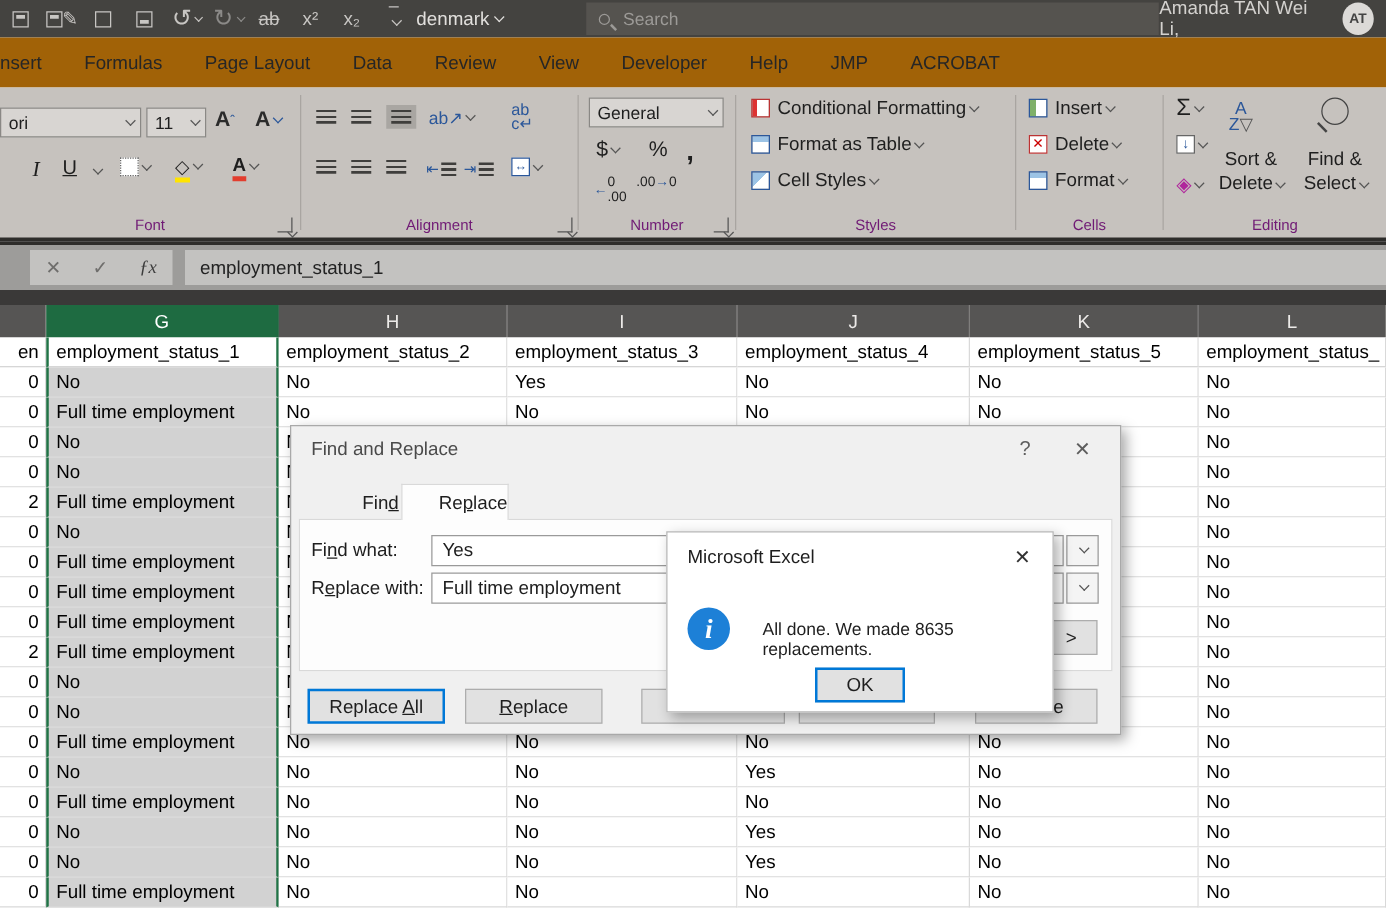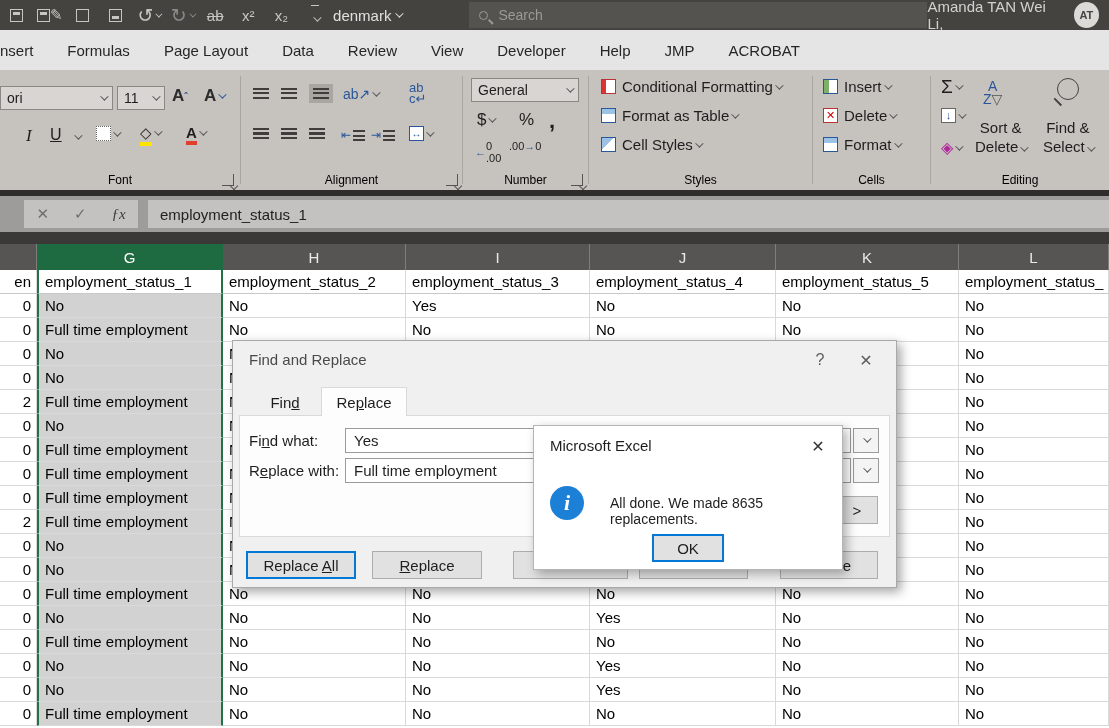--- a/index.html
+++ b/index.html
@@ -24,30 +24,30 @@
     align-items:center; color:#9c9a97; font-size:14px; padding-left:10px; }
   .mag { width:9px; height:9px; border:1.5px solid #9c9a97; border-radius:50%; position:relative; margin-right:10px; }
   .mag::after { content:""; position:absolute; width:6px; height:1.5px; background:#9c9a97;
     transform:rotate(45deg); left:8px; top:9px; }
   #user-area { margin-left:auto; display:flex; align-items:center; font-size:15px; color:#d4d2cf; }
   #avatar { width:26px; height:26px; border-radius:50%; background:#dcdad7; color:#444;
     font-size:11px; font-weight:bold; display:flex; align-items:center; justify-content:center;
     margin:0 10px 0 12px; }
 
   
-  #ribbon-tabs { left:0; top:30px; width:1109px; height:40px; background:#e5e5e5;
+  #ribbon-tabs { left:0; top:30px; width:1109px; height:40px; background:#a16207;
     display:flex; align-items:center; color:#262626; font-size:15px; }
   #ribbon-tabs .rtab { padding:0 17px; height:100%; display:flex; align-items:center; cursor:default; }
   #ribbon-tabs .rtab:first-child { padding-left:0; }
 
   
   #ribbon { left:0; top:70px; width:1109px; height:123px; background:#c6c2be; border-bottom:3px solid #2e2d2b; }
   .rgroup { position:absolute; top:0; height:120px; }
   .rgroup .glabel { position:absolute; bottom:3px; left:0; right:0; text-align:center;
-    font-size:12px; color:#000000; }
+    font-size:12px; color:#701a75; }
   .gsep { position:absolute; top:6px; bottom:6px; width:1px; background:#a9a5a1; }
   .launcher { position:absolute; bottom:4px; width:12px; height:12px; border-left:1px solid #555;
     border-bottom:1px solid #555; transform:rotate(-90deg); }
   .launcher::after { content:""; position:absolute; left:-4px; bottom:-4px; width:5px; height:5px;
     border-left:1px solid #555; border-bottom:1px solid #555; transform:rotate(45deg); }
   .rbtn { position:absolute; display:flex; align-items:center; color:#1e1e1e; font-size:15px; cursor:default; }
   .combo { background:#d8d5d2; border:1px solid #8a8885; height:24px; display:flex;
     align-items:center; font-size:14px; color:#1e1e1e; padding-left:6px; position:absolute; }
   .combo .chev { color:#555; margin-left:auto; margin-right:6px; }
   .bigA { font-size:17px; font-weight:bold; color:#2b2b2b; }
@@ -84,21 +84,21 @@
   .fieldrow .dcell { border-bottom-color:#c9c9c9; }
 
   
   #dialog { left:232px; top:340px; width:665px; height:248px; background:#f0f0f0;
     border:1px solid #a9a9a9; box-shadow:4px 4px 10px rgba(0,0,0,.35); z-index:10; }
   #dlg-title { position:absolute; left:16px; top:10px; font-size:15px; color:#4a4a4a; }
   .dlg-sysbtn { position:absolute; top:8px; width:28px; height:22px; color:#5d5d5d; font-size:16px;
     display:flex; align-items:center; justify-content:center; }
   #dlg-help { right:62px; }
   #dlg-close { right:16px; }
-  .tab { position:absolute; font-size:15px; color:#1e1e1e; display:flex; align-items:center; justify-content:center; }
+  .tab { position:absolute; font-size:15px; color:#1e1e1e; display:flex; align-items:center; justify-content:flex-end; }
   #tab-find { left:18px; top:49px; width:68px; height:25px; }
   #tab-replace { left:88px; top:46px; width:86px; height:29px; background:#fdfdfd;
     border:1px solid #d9d9d9; border-bottom:none; z-index:2; }
   #tab-page { position:absolute; left:6px; top:74px; width:651px; height:122px;
     background:#fdfdfd; border:1px solid #d9d9d9; }
   .fld-label { position:absolute; font-size:15px; color:#1e1e1e; }
   .fld-input { position:absolute; height:25px; background:#fff; border:1px solid #9a9a9a;
     font-size:15px; color:#1e1e1e; display:flex; align-items:center; padding-left:8px; }
   .fld-drop { position:absolute; width:26px; height:25px; background:#f4f4f4; border:1px solid #9a9a9a;
     display:flex; align-items:center; justify-content:center; color:#555; }

